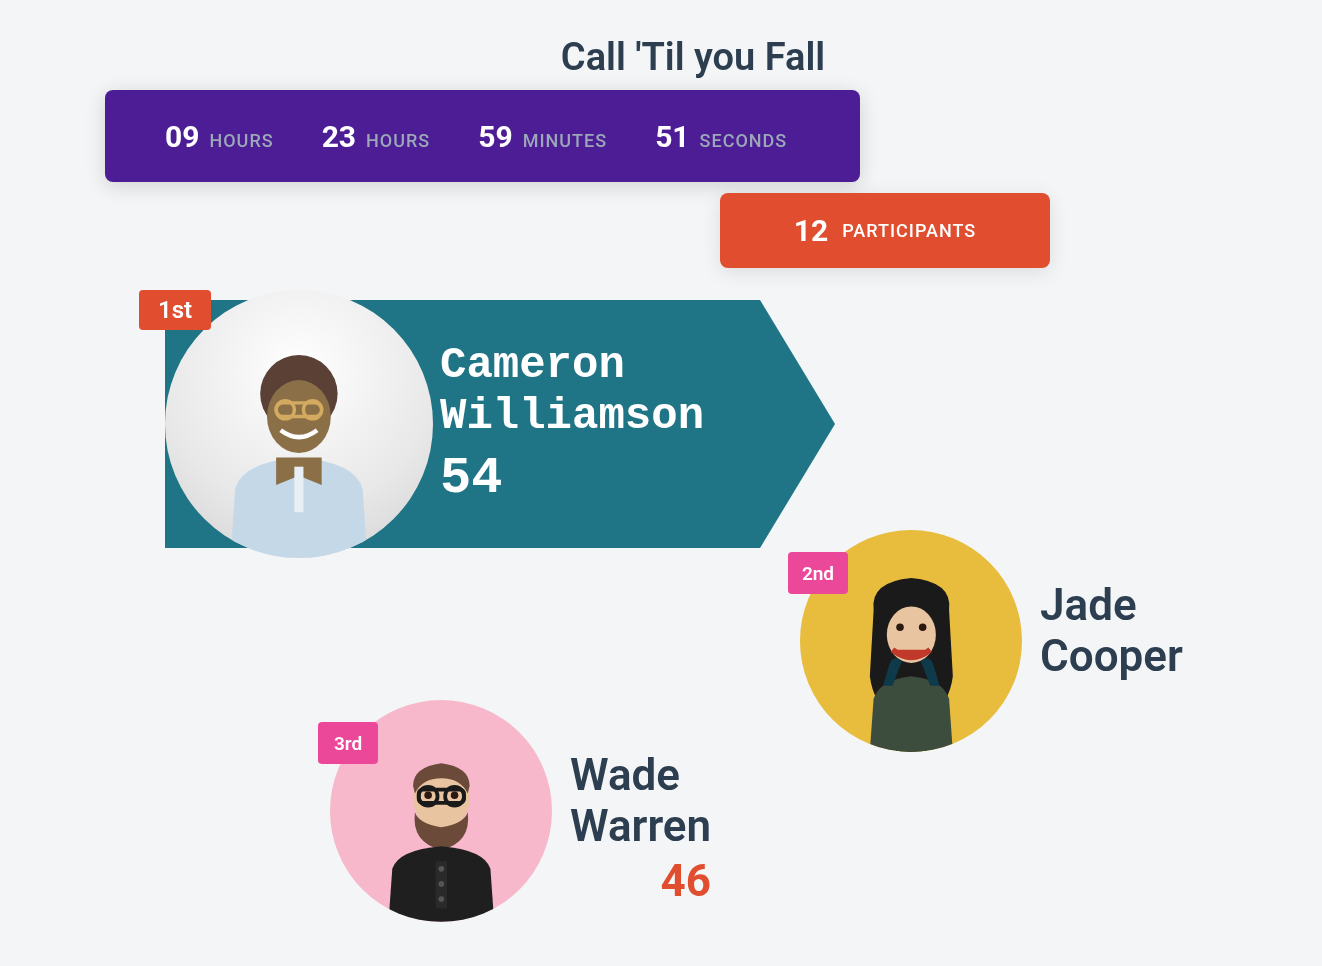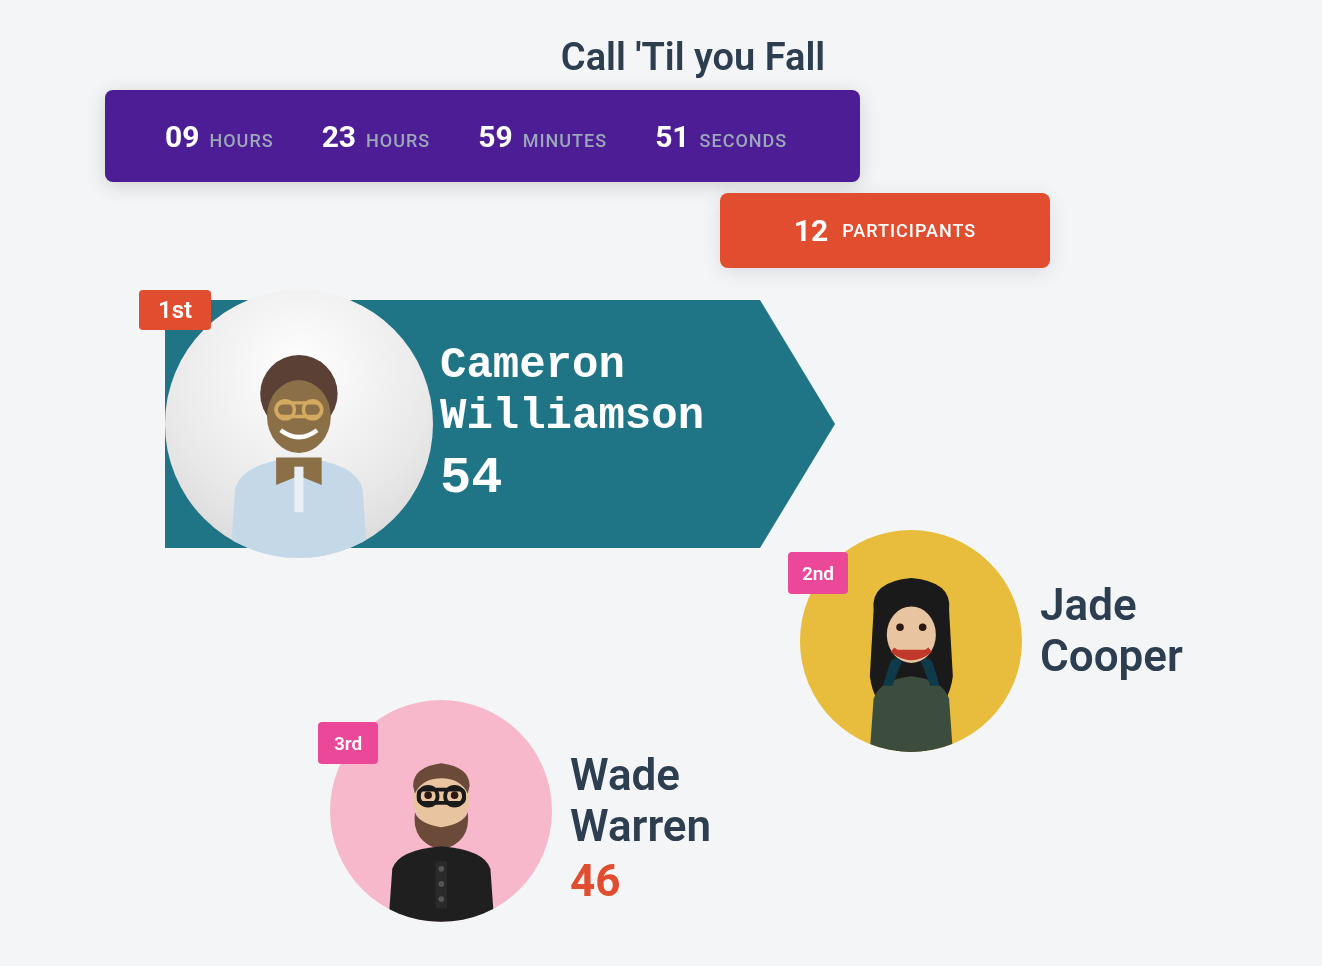--- a/index.html
+++ b/index.html
@@ -190,20 +190,21 @@
       justify-content: center;
       border-radius: 4px;
       z-index: 3;
     }
     .participant-info {
       position: absolute;
       top: 50px;
       left: 240px;
       display: flex;
       flex-direction: column;
+      align-items: flex-end;
     }
     .participant-name {
       font-size: 44px;
       font-weight: 600;
       color: #2c3e50;
       line-height: 1.15;
     }
     .participant-score {
       font-size: 44px;
       font-weight: 700;

